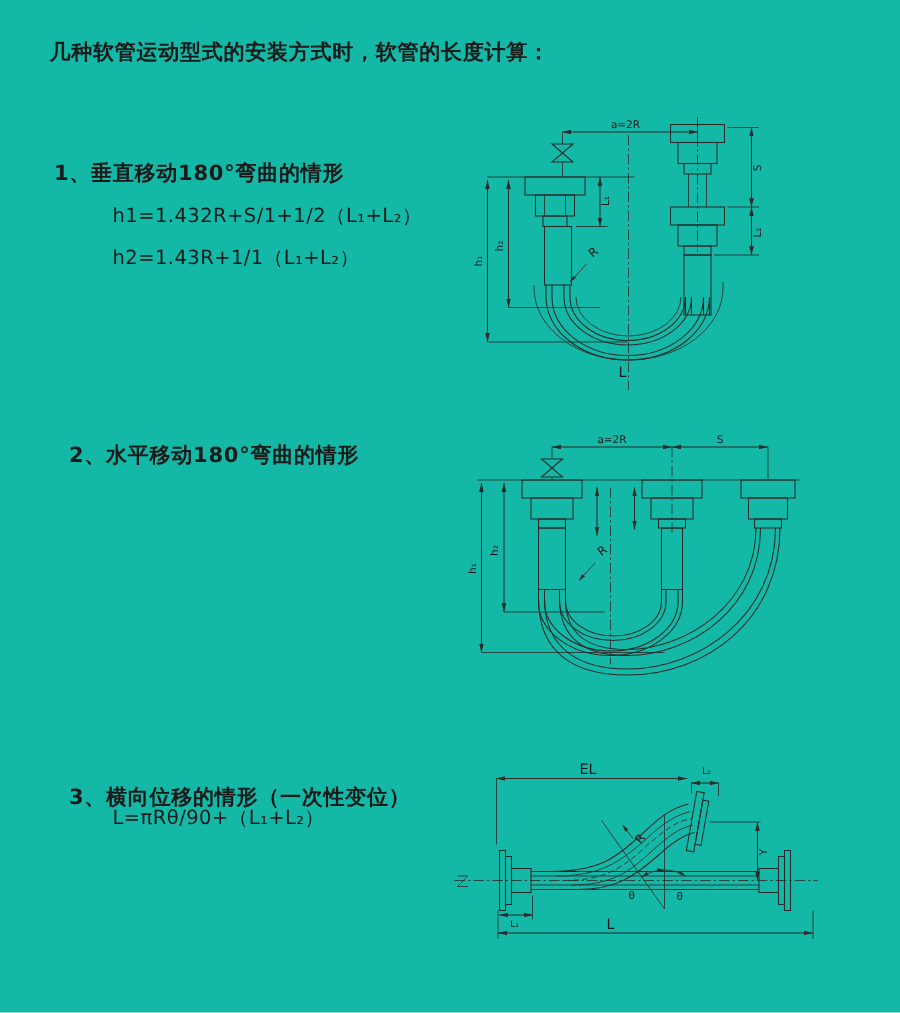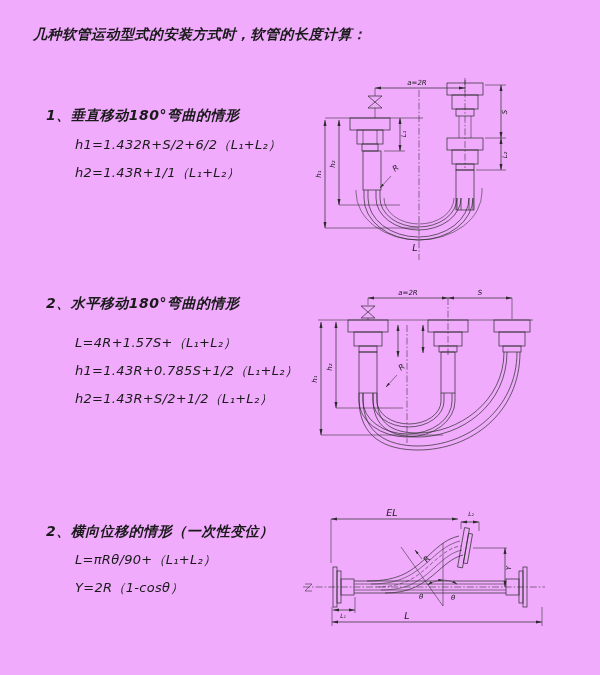--- a/index.html
+++ b/index.html
@@ -1,56 +1,50 @@
 <!DOCTYPE html>
 <html><head>
 <meta charset="utf-8">
 <style>
   html,body{margin:0;padding:0;background:#e8e8e8;}
   .page{
-    position:relative;width:600px;height:675px;background:#f0abfc;
+    position:relative;width:600px;height:675px;background:#14b8a6;
     font-family:"DejaVu Sans","Liberation Sans",sans-serif;color:#1a1a1a;
-    overflow:hidden;margin:0 auto;font-style:italic;
+    overflow:hidden;margin:0 auto;
   }
   .title{position:absolute;left:33px;top:26px;font-size:14px;font-weight:700;letter-spacing:.5px;}
   .sec-heading{position:absolute;font-size:14px;font-weight:700;letter-spacing:.5px;}
   .formulas{position:absolute;font-size:13px;font-weight:400;letter-spacing:.3px;}
   .formulas .fline{height:28px;line-height:28px;white-space:nowrap;}
   svg{position:absolute;}
   svg .ink{stroke:#2b2b2b;stroke-width:.7;fill:none;}
   svg .thin{stroke:#2b2b2b;stroke-width:.55;fill:none;}
   svg .dash{stroke:#2b2b2b;stroke-width:.55;fill:none;stroke-dasharray:7 2 1.6 2;}
   svg .cdash{stroke:#2b2b2b;stroke-width:.55;fill:none;stroke-dasharray:4 2;}
   svg text{fill:#1a1a1a;stroke:none;font-family:"DejaVu Sans","Liberation Sans",sans-serif;}
   .t7{font-size:7px;} .t8{font-size:8px;} .t9{font-size:9.5px;} .t6{font-size:6px;}
 </style>
 </head>
 <body>
 
 <div class="page">
 
   <div class="title">几种软管运动型式的安装方式时，软管的长度计算：</div>
 
-  <div class="sec-heading" style="left:46px;top:107px">1、垂直移动180°弯曲的情形</div>
+  <div class="sec-heading" style="left:36px;top:107px">1、垂直移动180°弯曲的情形</div>
   <div class="formulas" style="left:75px;top:131px">
-    <div class="fline">h1=1.432R+S/2+6/2（L₁+L₂）</div>
+    <div class="fline">h1=1.432R+S/1+1/2（L₁+L₂）</div>
     <div class="fline">h2=1.43R+1/1（L₁+L₂）</div>
   </div>
 
   <div class="sec-heading" style="left:46px;top:295px">2、水平移动180°弯曲的情形</div>
-  <div class="formulas" style="left:75px;top:329px">
-    <div class="fline">L=4R+1.57S+（L₁+L₂）</div>
-    <div class="fline">h1=1.43R+0.785S+1/2（L₁+L₂）</div>
-    <div class="fline">h2=1.43R+S/2+1/2（L₁+L₂）</div>
-  </div>
-
-  <div class="sec-heading" style="left:46px;top:523px">2、横向位移的情形（一次性变位）</div>
-  <div class="formulas" style="left:75px;top:546px">
+
+  <div class="sec-heading" style="left:46px;top:523px">3、横向位移的情形（一次性变位）</div>
+  <div class="formulas" style="left:75px;top:532px">
     <div class="fline">L=πRθ/90+（L₁+L₂）</div>
-    <div class="fline">Y=2R（1-cosθ）</div>
   </div>
 
   <svg width="230" height="198" style="left:305px;top:68px" viewBox="0 0 230 198">
     <defs>
       <marker id="m1" viewBox="0 0 10 6" refX="9.5" refY="3" markerWidth="9" markerHeight="5.4" orient="auto-start-reverse">
         <path d="M10,3 L0,0.6 L0,5.4 Z" fill="#2b2b2b"></path>
       </marker>
       <pattern id="b1" width="3" height="3" patternUnits="userSpaceOnUse">
         <path d="M0,3 L3,0 M0,0 L3,3" stroke="#555" stroke-width="0.35"></path>
       </pattern>

